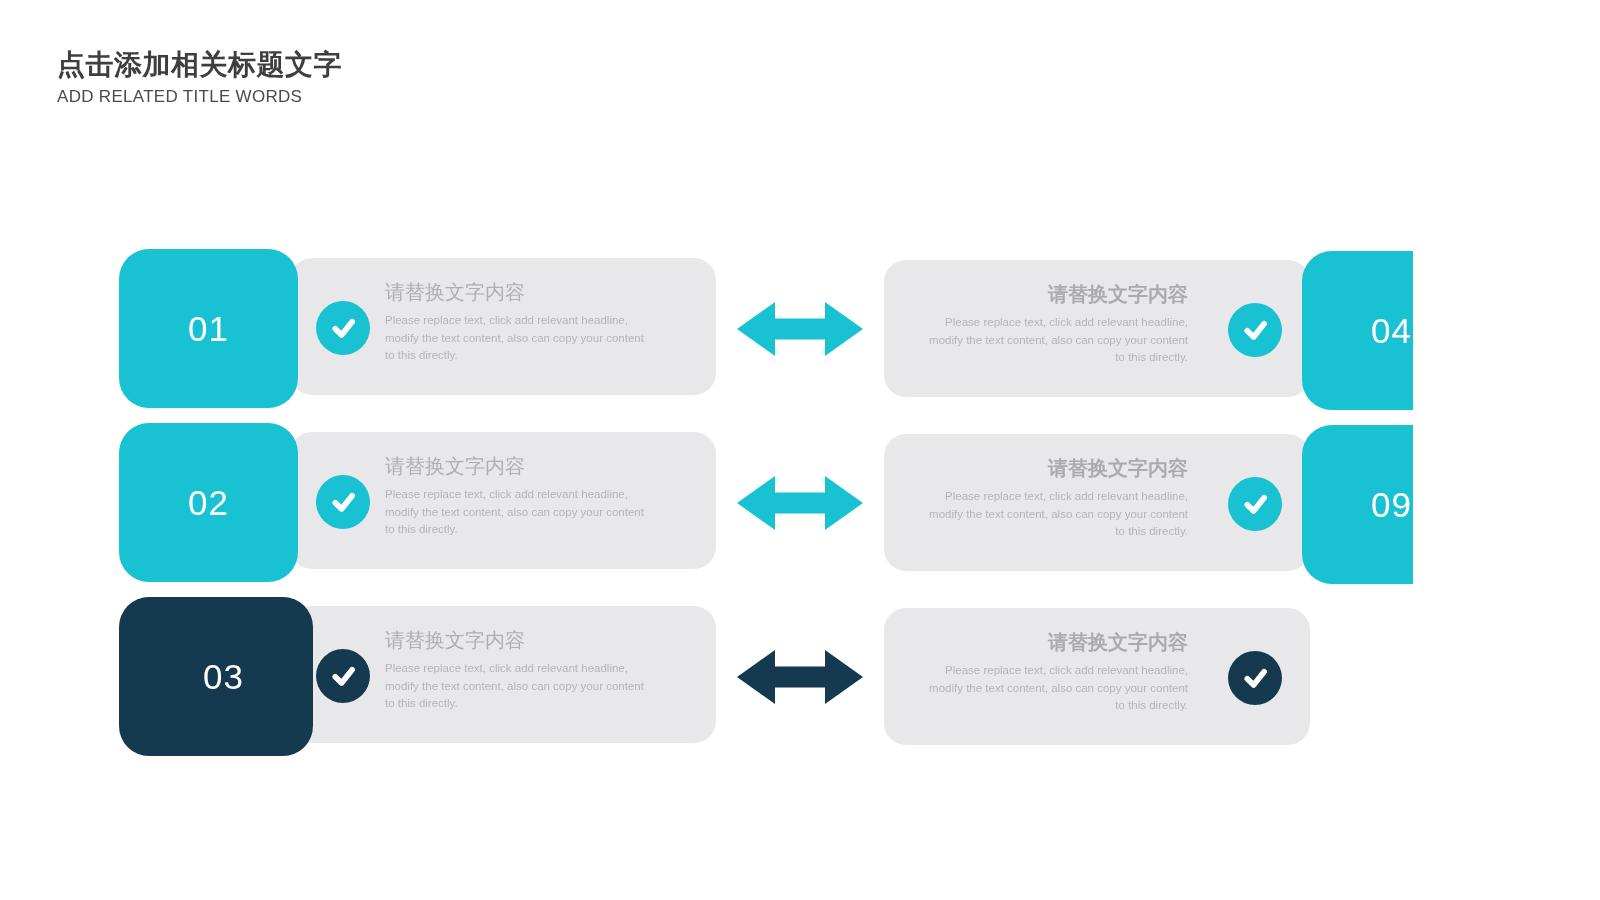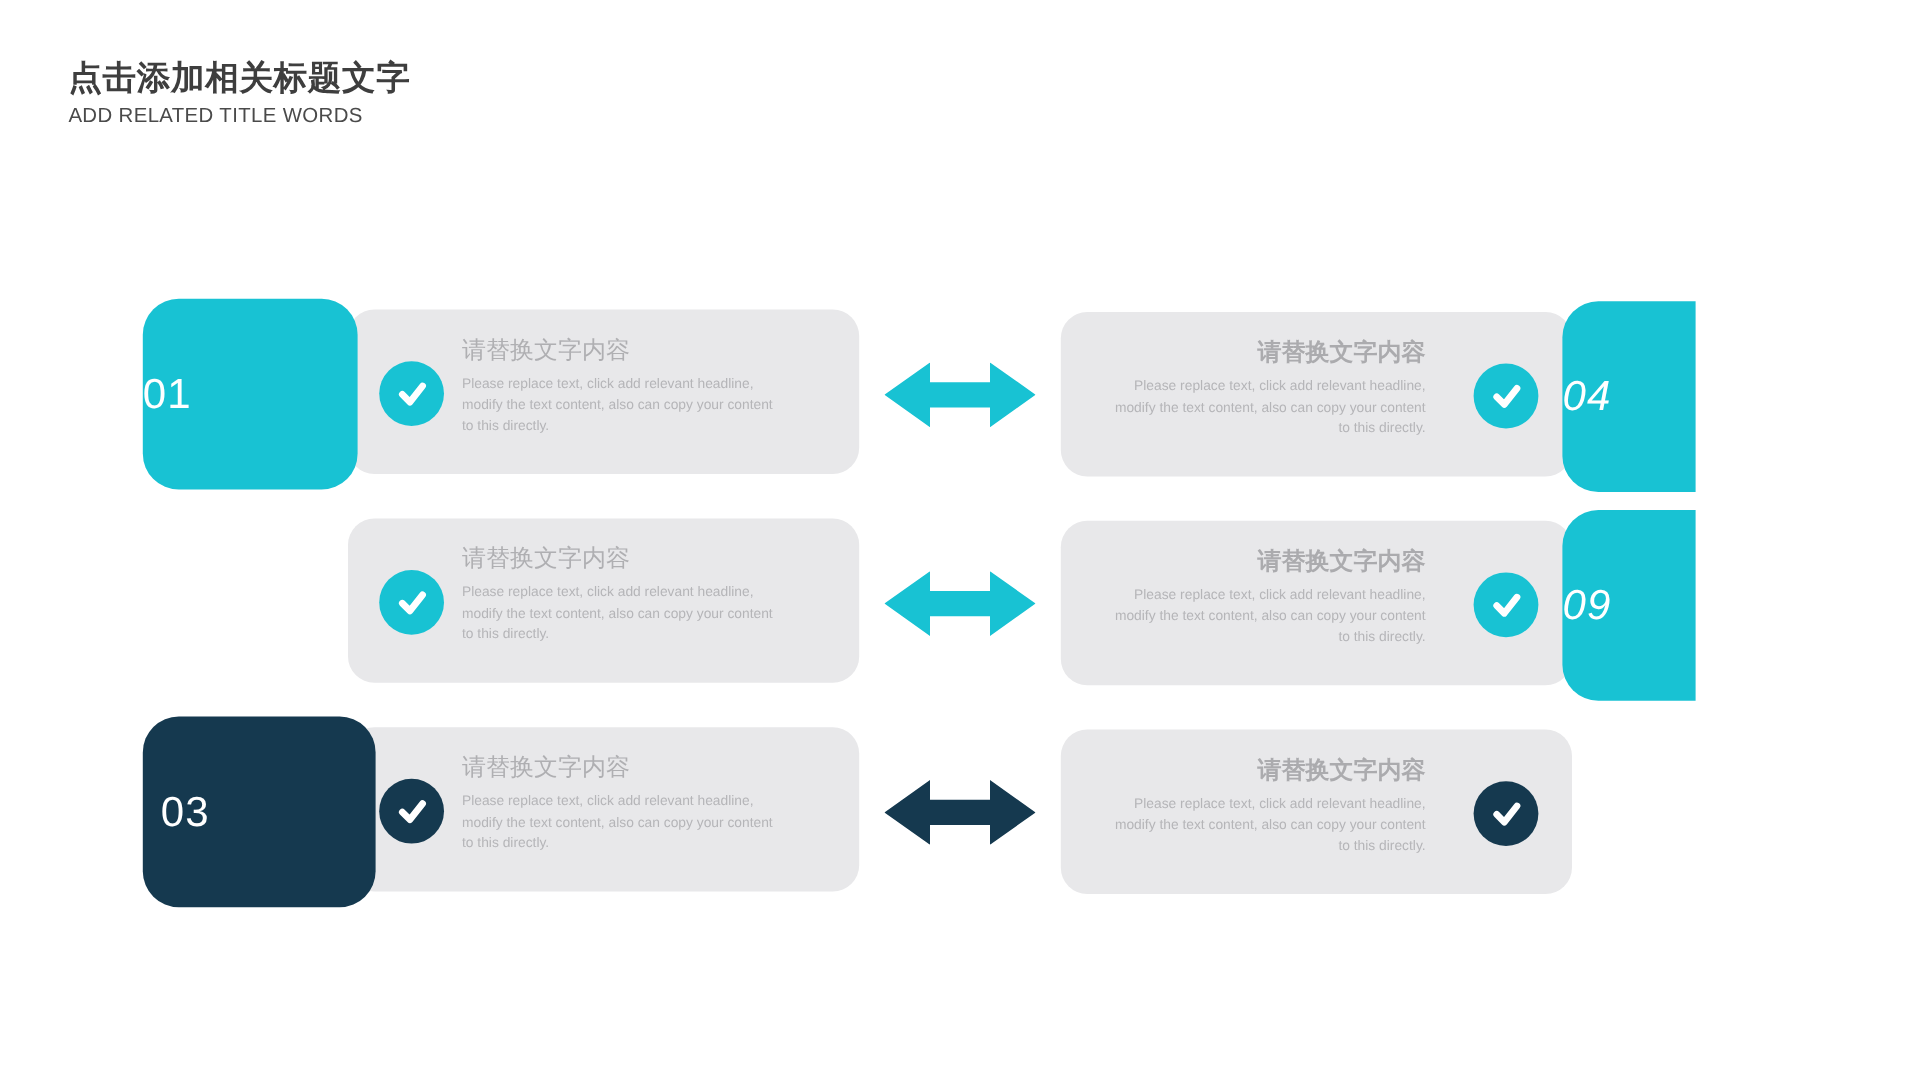--- a/index.html
+++ b/index.html
@@ -14,25 +14,25 @@
   
   .row{position:absolute;left:0;width:1600px;height:162px;}
   .row-1{top:249px}.row-2{top:423px}.row-3{top:597px}
   .card{
     position:absolute;width:426px;height:137px;background:#e8e8ea;border-radius:22px;z-index:1;
   }
   .card-left{left:290px;top:9px;}
   .card-right{left:884px;top:11px;}
   .square{
     position:absolute;width:179px;height:159px;border-radius:30px;z-index:2;
-    display:flex;align-items:center;justify-content:flex-start;
+    display:flex;align-items:center;justify-content:center;
     color:#ffffff;font-size:35px;font-weight:normal;letter-spacing:1px;
   }
   .square-left{left:119px;top:0;}
-  .square-right{left:1302px;top:2px;font-style:italic;}
+  .square-right{left:1302px;top:2px;}
   .row-teal .square{background:#18c2d3;}
   .row-navy .square{background:#15394f;padding-left:15px;}
   .circle{
     position:absolute;width:54px;height:54px;border-radius:50%;z-index:2;
     display:flex;align-items:center;justify-content:center;
   }
   .circle-left{left:316px;top:52px;}
   .circle-right{left:1228px;top:54px;}
   .row-teal .circle{background:#18c2d3;}
   .row-navy .circle{background:#15394f;}
@@ -95,20 +95,23 @@
 to this directly.</div>
     </div>
     <svg class="arrow" viewBox="0 0 126 54">
       <polygon points="0,27 38,0 38,16.5 88,16.5 88,0 126,27 88,54 88,37.5 38,37.5 38,54" fill="currentColor"></polygon>
     </svg>
   </section>
 
   <section class="row row-2 row-teal">
     <div class="card card-left"></div>
     <div class="card card-right"></div>
+    <div class="square square-left">
+      <span>02</span>
+    </div>
     <div class="square square-right">
       <span>09</span>
     </div>
     <span class="circle circle-left">
       <svg viewBox="0 0 54 54">
           <path d="M16 28 L25 37 L40 18" fill="none" stroke="#ffffff" stroke-width="8" stroke-linecap="round" stroke-linejoin="round"></path>
         </svg>
     </span>
     <span class="circle circle-right">
       <svg viewBox="0 0 54 54">

